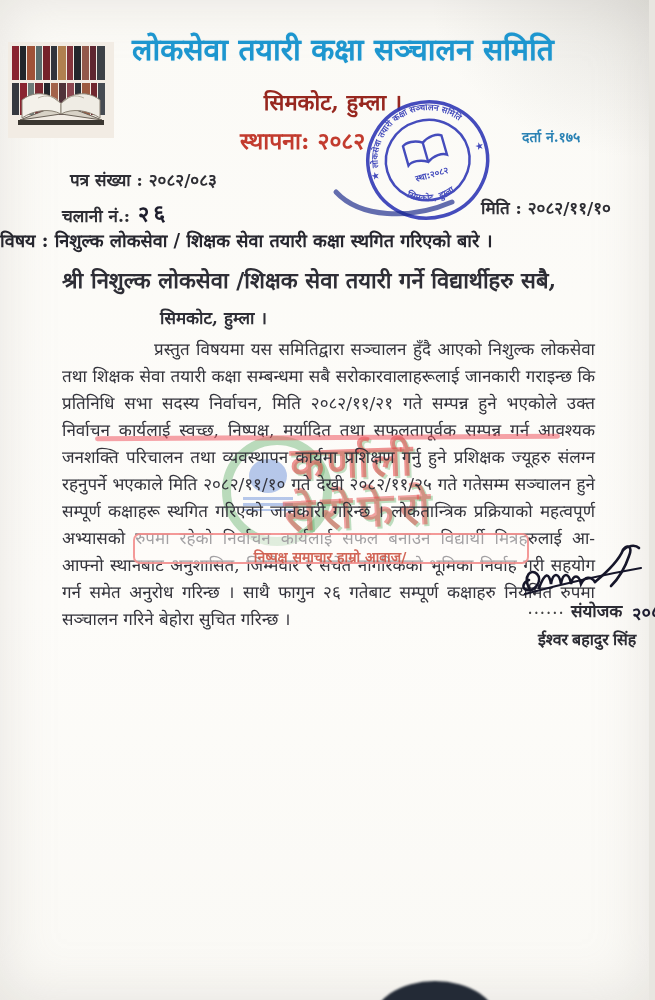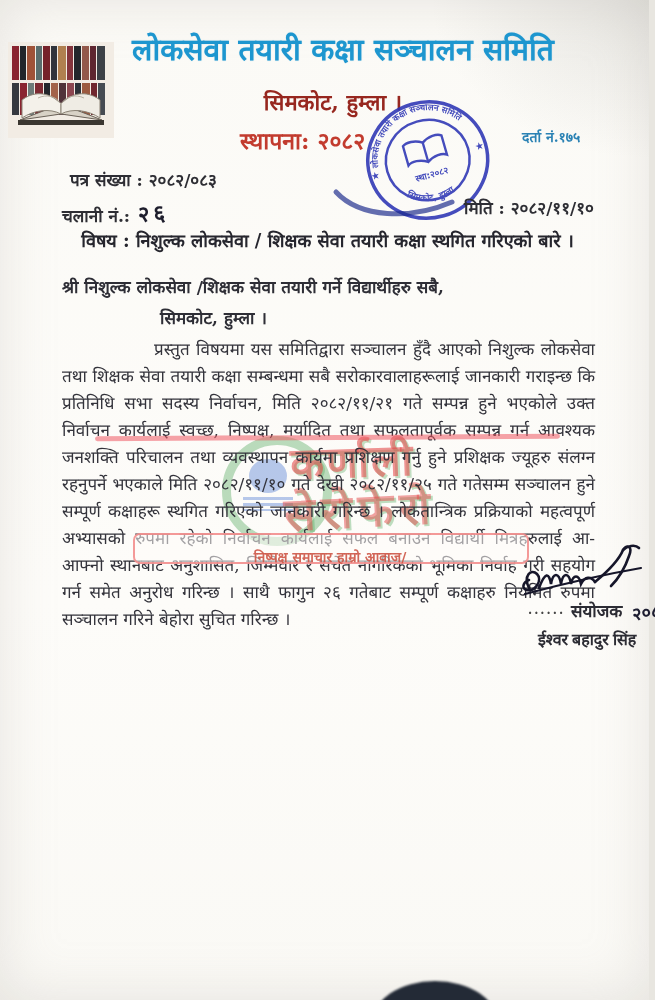--- a/index.html
+++ b/index.html
@@ -41,27 +41,27 @@
   
   .stamp{position:absolute;left:348px;top:96px;width:160px;height:130px;transform:rotate(-16deg);opacity:0.88;}
   .stamp-tail{position:absolute;left:330px;top:188px;width:130px;height:34px;opacity:.85;}
   
   .meta-letterno{position:absolute;left:62px;top:168px;font-size:17px;font-weight:bold;color:#2e2e34;margin-left:8px;}
   .meta-dispatch{position:absolute;left:62px;top:198px;font-size:17px;font-weight:bold;color:#2e2e34;}
   .meta-dispatch .hand{
     display:inline-block;font-size:22px;font-weight:bold;color:#1d1d2c;
     transform:rotate(-4deg) translateY(-1px);margin-left:8px;letter-spacing:4px;
   }
-  .meta-date{position:absolute;left:464px;top:196px;font-size:17px;font-weight:bold;color:#2e2e34;}
+  .meta-date{position:absolute;left:481px;top:196px;font-size:17px;font-weight:bold;color:#2e2e34;}
   
   .subject{
-    position:absolute;left:0;top:228px;width:655px;text-align:center;
+    position:absolute;left:0;top:228px;width:655px;text-align:left;
     font-size:18px;font-weight:bold;color:#26262e;
   }
-  .recipient1{position:absolute;left:62px;top:275px;font-size:17px;color:#2e2e36;font-weight:bold;}
+  .recipient1{position:absolute;left:62px;top:264px;font-size:22px;color:#2e2e36;font-weight:bold;}
   .recipient2{position:absolute;left:160px;top:306px;font-size:17px;color:#2e2e36;font-weight:bold;}
   
   .body-par{
     position:absolute;left:62px;top:336px;width:533px;
     font-size:17px;line-height:27px;text-align:justify;color:#33333b;
     text-indent:92px;z-index:2;font-weight:500;
   }
   .red-mark{
     position:absolute;left:95px;top:435px;width:465px;height:5px;
     background:rgba(238,88,98,0.55);border-radius:3px;

